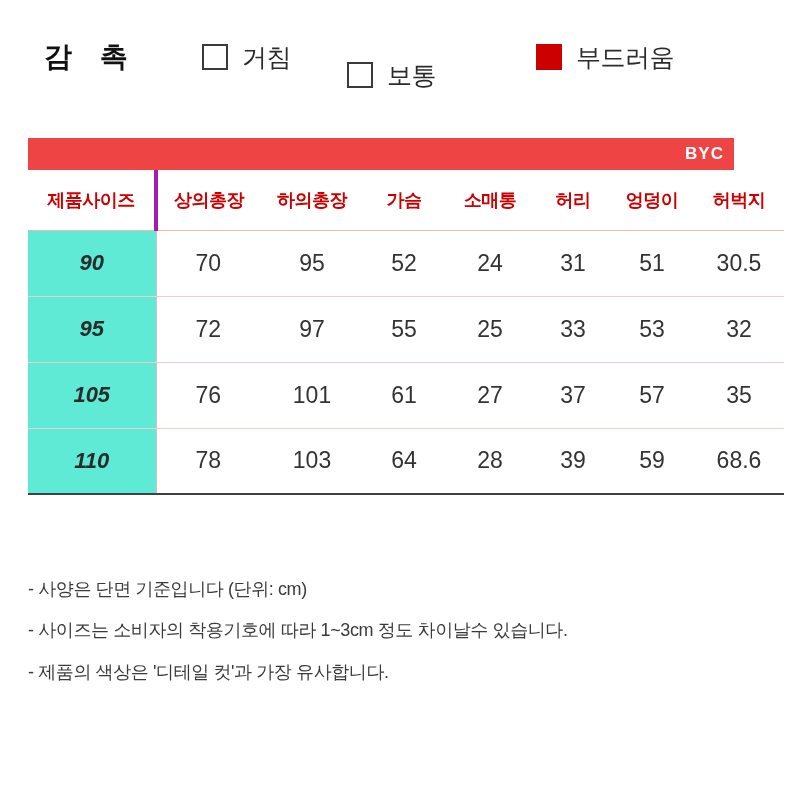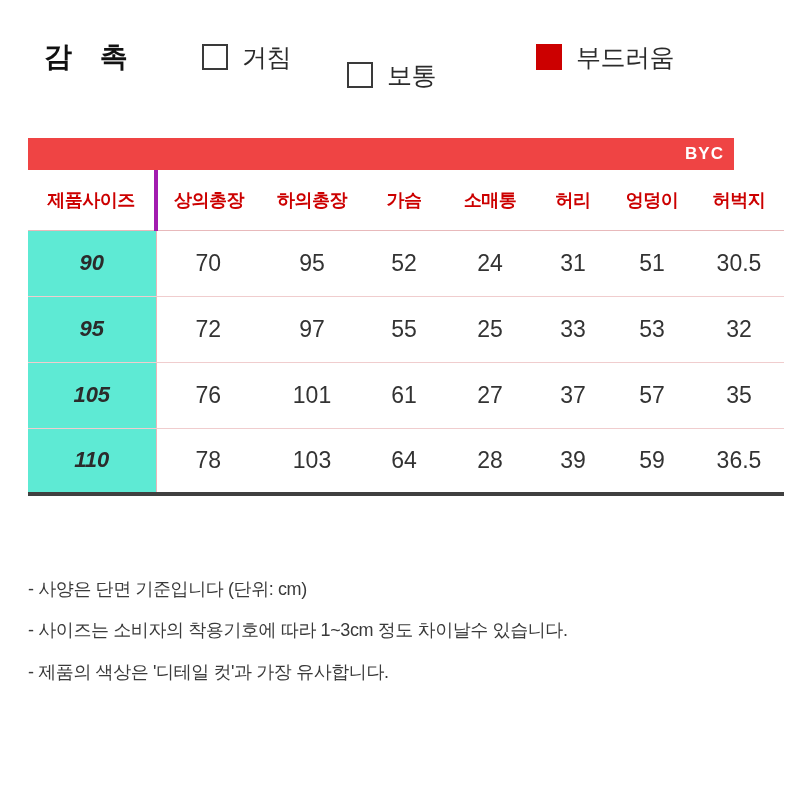--- a/index.html
+++ b/index.html
@@ -104,21 +104,21 @@
   thead th.first-col {
     font-size: 18px;
   }
   tbody td {
     height: 66px;
     font-size: 23px;
     color: #333333;
     border-bottom: 1px solid #f0cdce;
   }
   tbody tr:last-child td {
-    border-bottom: 4px solid #404040;
+    border-bottom: 2px solid #404040;
   }
   tbody td.first-col {
     font-weight: bold;
     font-size: 22px;
     color: #2b2b2b;
     background: #5eead4;
     border-right: 1px solid #e9b6b8;
     font-style: italic;
   }
   thead th.first-col {
@@ -235,21 +235,21 @@
           <td>35</td>
         </tr>
         <tr>
           <td class="first-col">110</td>
           <td>78</td>
           <td>103</td>
           <td>64</td>
           <td>28</td>
           <td>39</td>
           <td>59</td>
-          <td>36.5</td>
+          <td>68.6</td>
         </tr>
       </tbody>
     </table>
   </div>
 
   <div class="notes">
     <div class="note">- 사양은 단면 기준입니다 (단위: cm)</div>
     <div class="note">- 사이즈는 소비자의 착용기호에 따라 1~3cm 정도 차이날수 있습니다.</div>
     <div class="note">- 제품의 색상은 '디테일 컷'과 가장 유사합니다.</div>
   </div>

